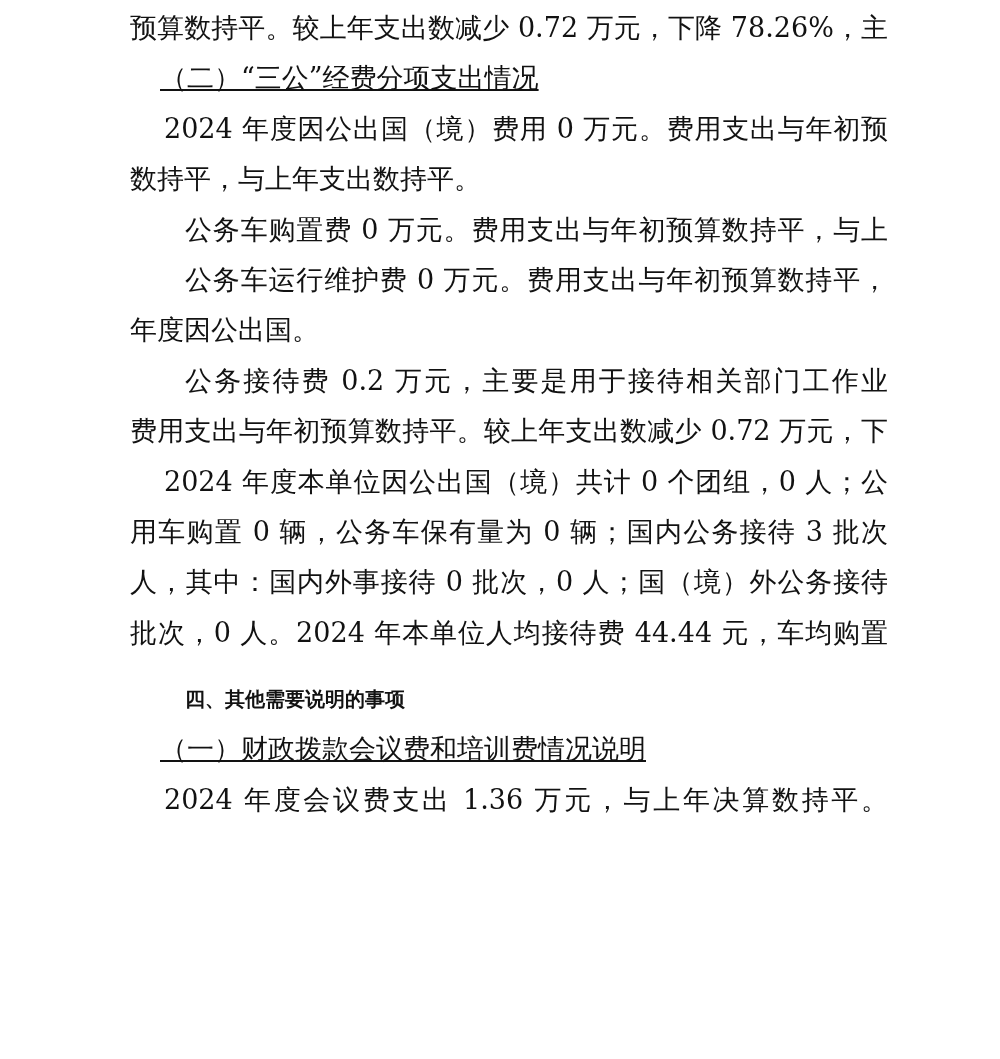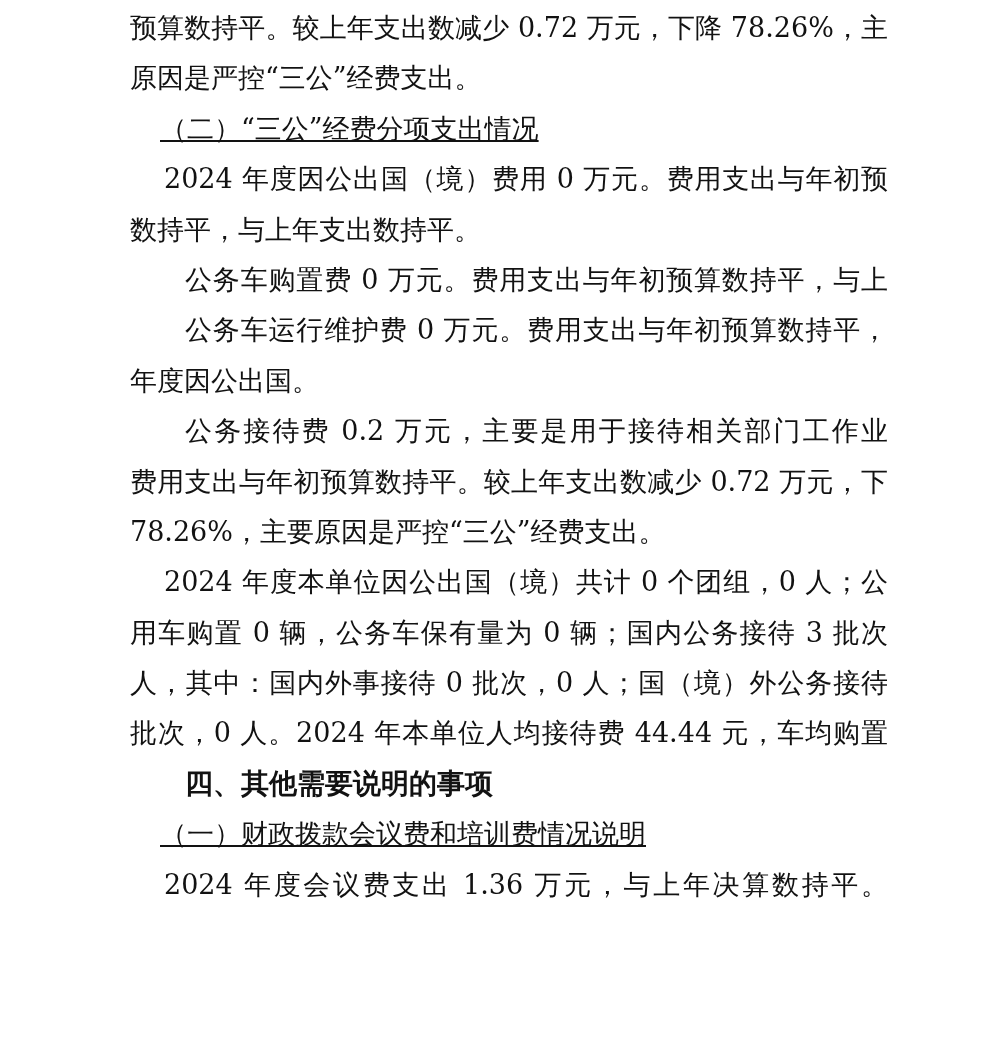--- a/index.html
+++ b/index.html
@@ -36,43 +36,42 @@
   }
   
   .ind-num     { padding-left: 34px; }  
   .ind-word    { padding-left: 55px; }  
   .ind-paren   { padding-left: 30px; text-decoration: underline; }  
   .ind-heading { padding-left: 55px; }  
   
   .h1 {
     font-family: "DejaVu Sans", "Liberation Sans", sans-serif;
     font-weight: 700;
-    font-size: 28px;
+    font-size: 20px;
+    margin-top: 16px;
   }
   
   .h2 {
     font-weight: 500;
   }
 </style>
 </head>
 <body>
 
 <div class="page">
   <div class="textblock">
     <div class="line full">预算数持平。较上年支出数减少 0.72 万元，下降 78.26%，主要</div>
-    <div class="line">原因是严控“三公”经费支出。</div>
     <div class="line ind-paren h2">（二）“三公”经费分项支出情况</div>
     <div class="line full ind-num">2024 年度因公出国（境）费用 0 万元。费用支出与年初预算</div>
     <div class="line">数持平，与上年支出数持平。</div>
     <div class="line full ind-word">公务车购置费 0 万元。费用支出与年初预算数持平，与上年</div>
     <div class="line full ind-word">公务车运行维护费 0 万元。费用支出与年初预算数持平，与</div>
     <div class="line">年度因公出国。</div>
     <div class="line full ind-word">公务接待费 0.2 万元，主要是用于接待相关部门工作业务。</div>
     <div class="line full">费用支出与年初预算数持平。较上年支出数减少 0.72 万元，下降</div>
-    <div class="line">78.26%，主要原因是严控“三公”经费支出。</div>
     <div class="line full ind-num">2024 年度本单位因公出国（境）共计 0 个团组，0 人；公务</div>
     <div class="line full">用车购置 0 辆，公务车保有量为 0 辆；国内公务接待 3 批次 45</div>
     <div class="line full">人，其中：国内外事接待 0 批次，0 人；国（境）外公务接待 0</div>
     <div class="line full">批次，0 人。2024 年本单位人均接待费 44.44 元，车均购置费 0</div>
     <div class="line ind-heading h1">四、其他需要说明的事项</div>
     <div class="line ind-paren h2">（一）财政拨款会议费和培训费情况说明</div>
     <div class="line full ind-num">2024 年度会议费支出 1.36 万元，与上年决算数持平。2024</div>
   </div>
 </div>
 

